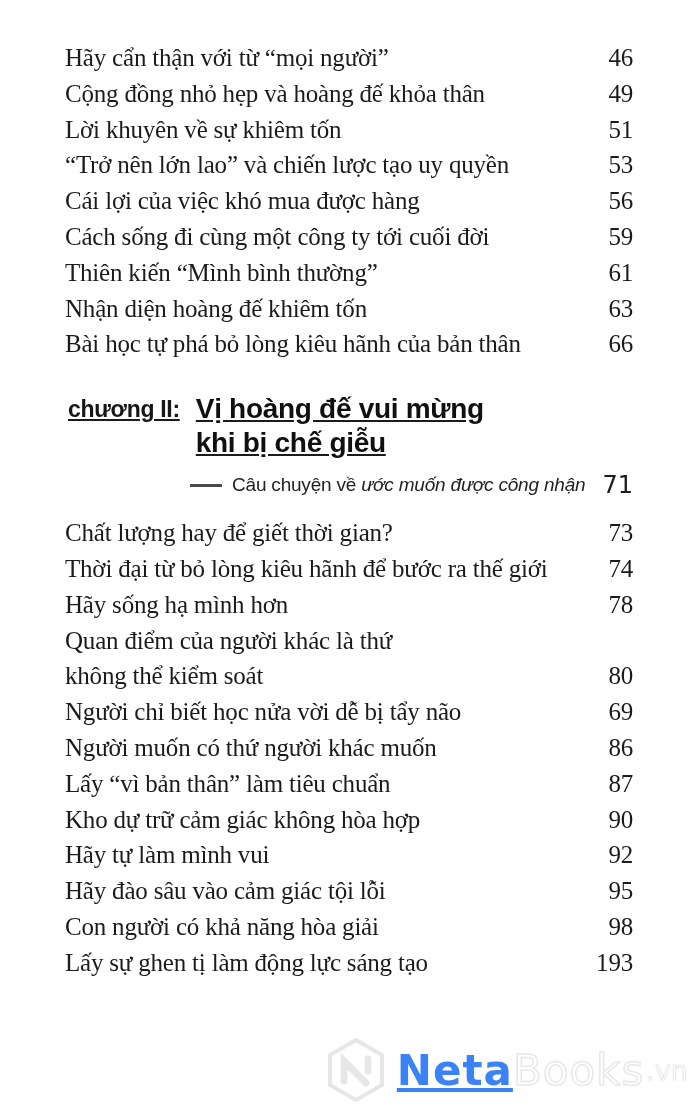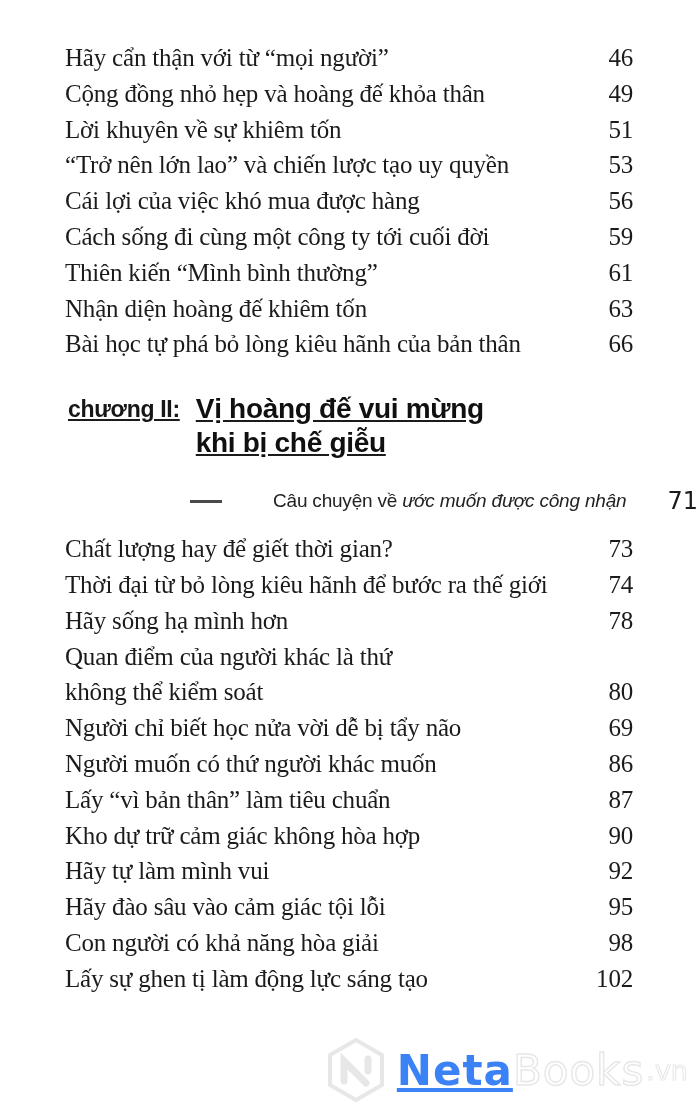--- a/index.html
+++ b/index.html
@@ -51,24 +51,23 @@
   }
   .chap-title{
     margin-left:16px;
     font-size:28px;
     font-weight:800;
     color:#101010;
     line-height:34px;
     letter-spacing:-0.3px;
   }
   .chap-sub{
-    margin-top:27px;
+    margin-top:11px;
     display:flex;
     align-items:center;
-    gap:41px;
   }
   .dash{
     display:inline-block;
     width:32px;height:3px;
     background:#4a4a4a;
     margin-left:122px;
     margin-right:10px;
     flex:0 0 auto;
   }
   .subtext{
@@ -242,21 +241,21 @@
     <span class="toc-page">95</span>
   </div>
 
   <div class="toc-row">
     <span class="toc-title">Con người có khả năng hòa giải</span>
     <span class="toc-page">98</span>
   </div>
 
   <div class="toc-row">
     <span class="toc-title">Lấy sự ghen tị làm động lực sáng tạo</span>
-    <span class="toc-page">102</span>
+    <span class="toc-page">193</span>
   </div>
 </div>
 
   <div class="watermark">
     <svg class="wm-logo" width="62" height="66" viewBox="0 0 62 66">
       <path d="M31 3 L57 18 L57 48 L31 63 L5 48 L5 18 Z" fill="none" stroke="#e7e7e7" stroke-width="4" stroke-linejoin="round"></path>
       <path d="M19 44 L19 24 L41 46 M43 22 L43 34" fill="none" stroke="#e7e7e7" stroke-width="7" stroke-linecap="round"></path>
     </svg>
     <span class="wm-neta">Neta</span>
       <span class="wm-books">Books</span>

